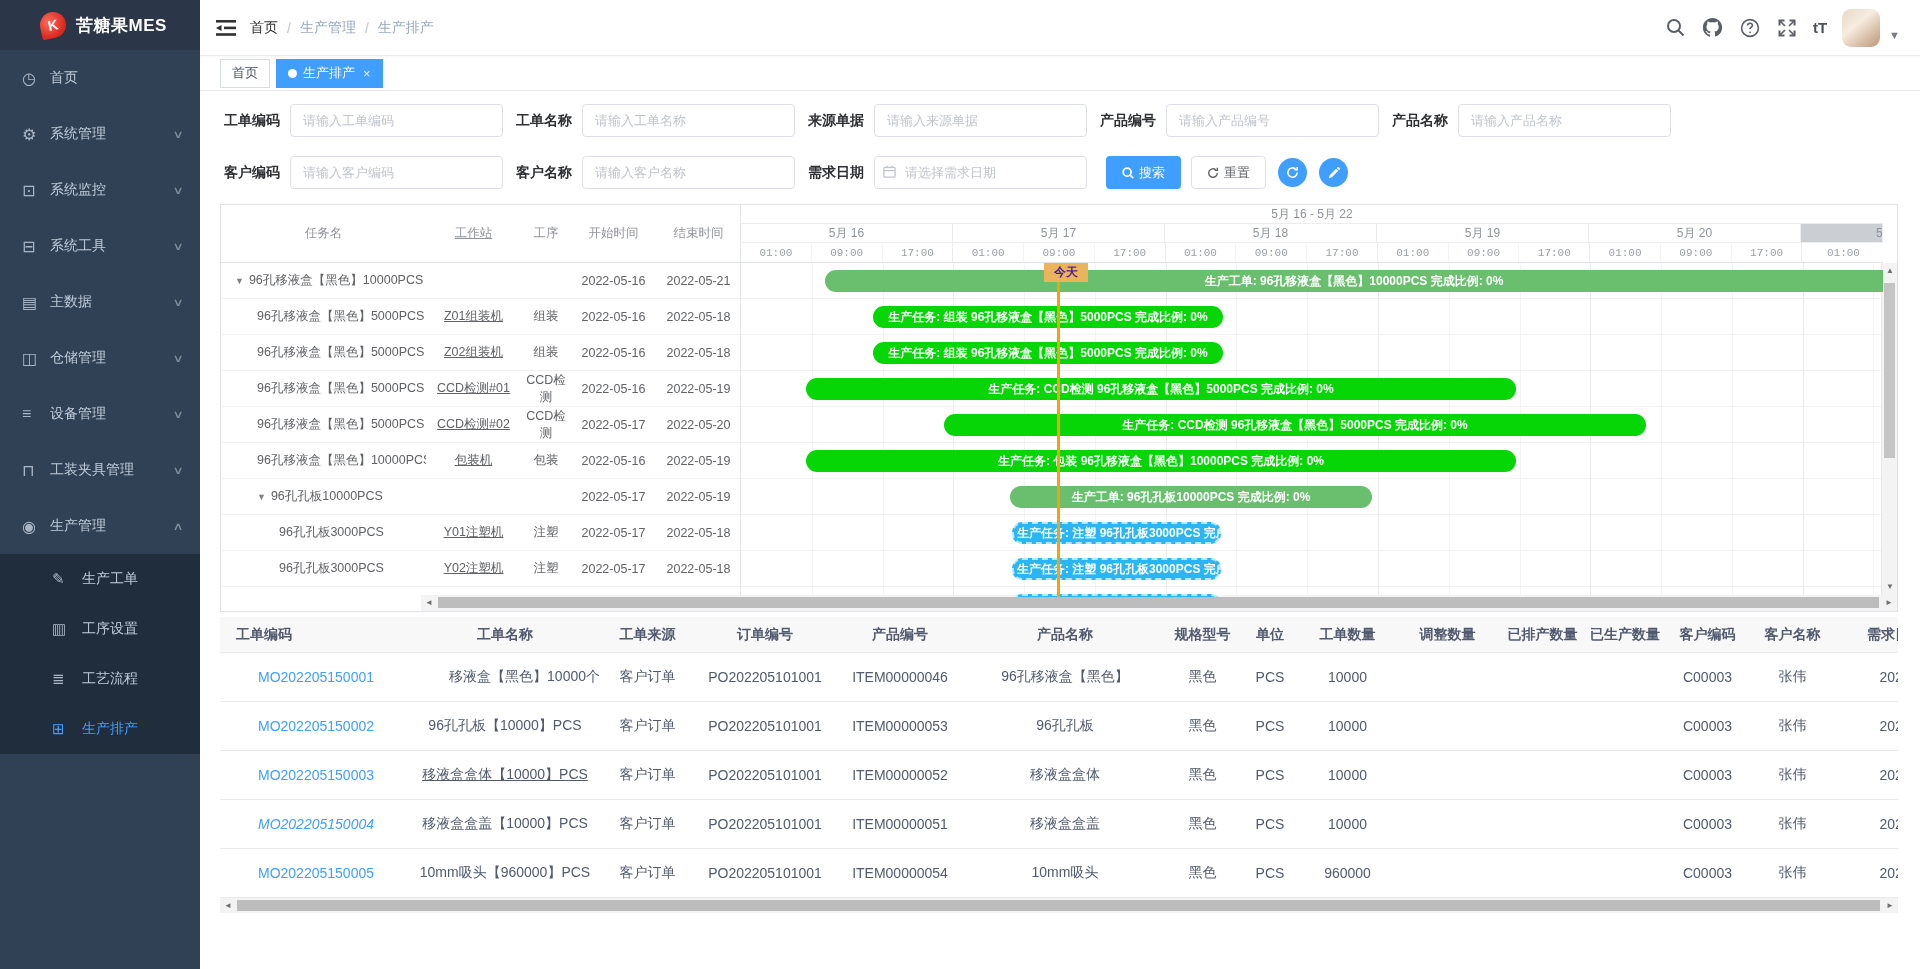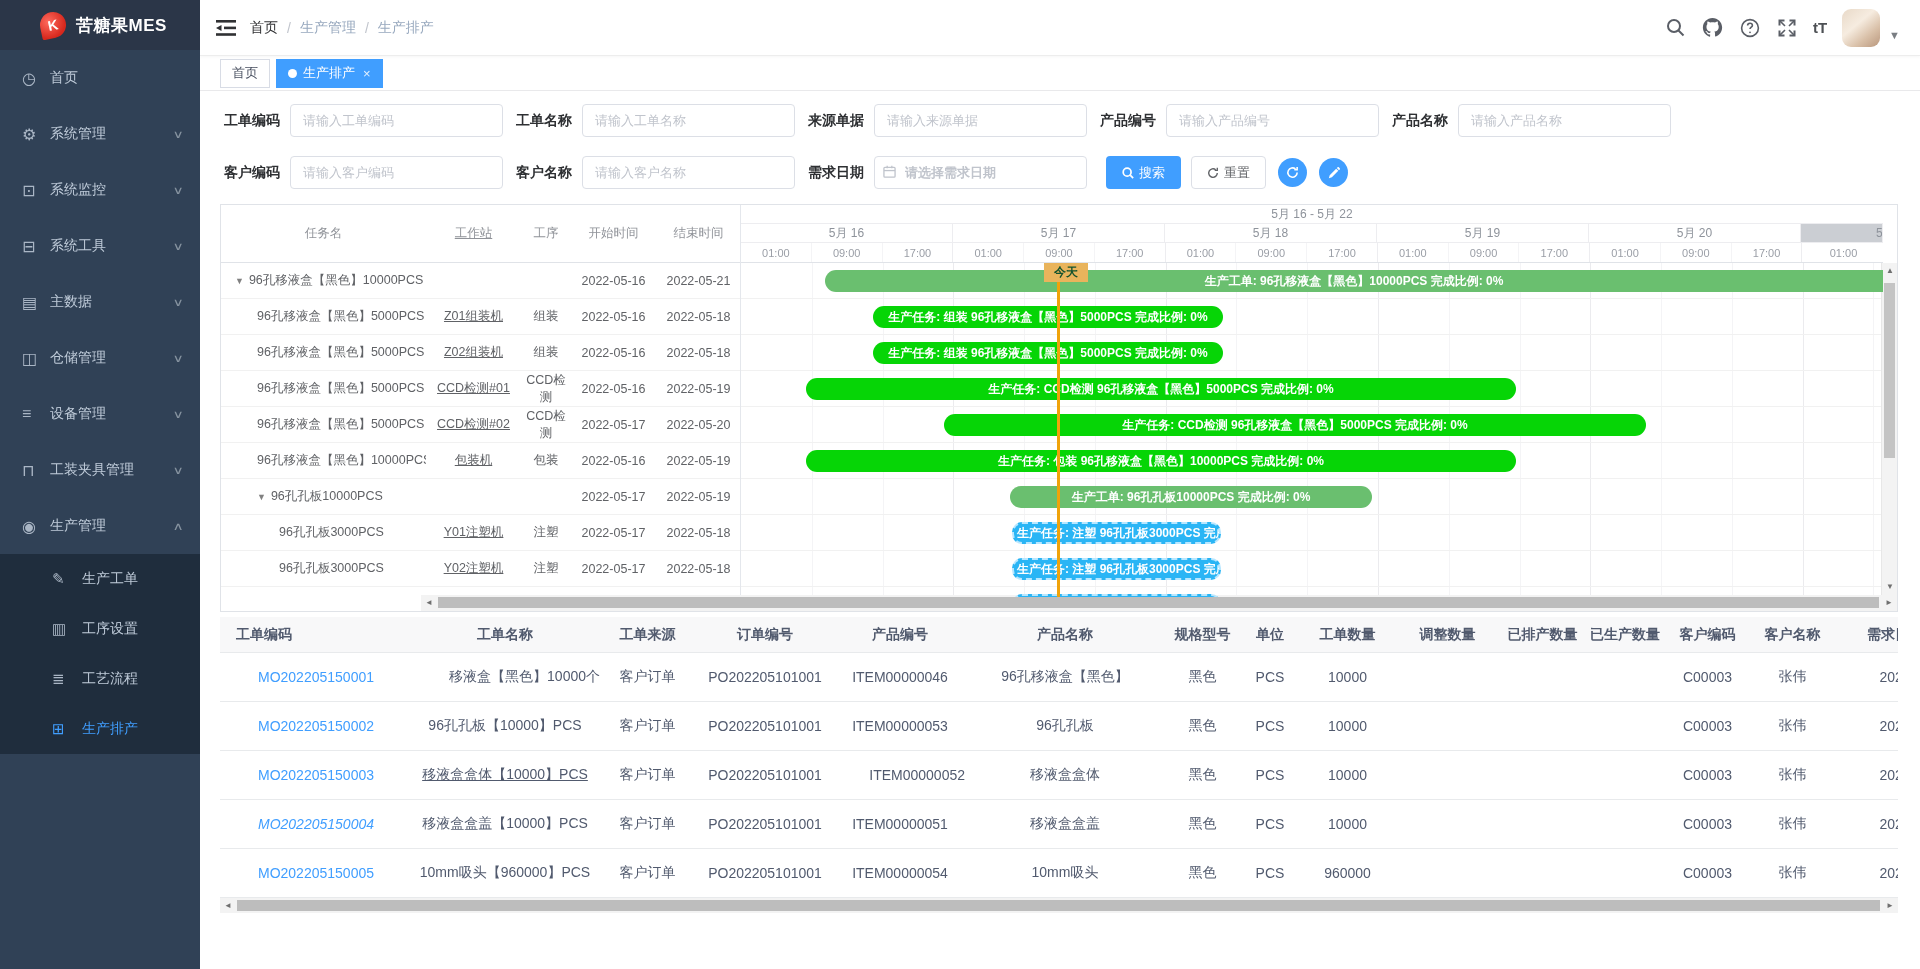--- a/index.html
+++ b/index.html
@@ -48,21 +48,21 @@
   
   .filter { position:absolute; left:24px; top:104px; width:1680px; }
   .frow { display:flex; align-items:center; height:33px; }
   .frow + .frow { margin-top:19px; }
   .fgroup { display:flex; align-items:center; width:292px; flex:none; }
   .flabel { width:66px; font-weight:bold; color:#2e3033; font-size:14px; white-space:nowrap; flex:none; }
   .fctl { position:relative; width:213px; height:33px; flex:none; }
   .finput { width:100%; height:100%; border:1px solid #dcdfe6; border-radius:4px; padding:0 12px; font-size:13px;
     color:#606266; outline:none; font-family:inherit; }
   .finput::placeholder { color:#c0c4cc; }
-  .finput.with-icon { padding-left:30px;font-weight:bold; }
+  .finput.with-icon { padding-left:30px; }
   .fctl .cal { position:absolute; left:9px; top:9px; color:#c0c4cc; }
   .btns { display:flex; align-items:center; margin-left:6px; }
   .btn { height:33px; border-radius:4px; font-size:13px; display:inline-flex; align-items:center; gap:5px; cursor:pointer;
     padding:0 15px; border:1px solid transparent; font-family:inherit; }
   .btn-primary { background:#409eff; color:#fff; }
   .btn-plain { background:#fff; border-color:#dcdfe6; color:#606266; margin-left:10px; }
   .btn-circle { width:29px; height:29px; border-radius:50%; background:#409eff; color:#fff; border:none; margin-left:12px;
     display:inline-flex; align-items:center; justify-content:center; cursor:pointer; }
 
   
@@ -76,35 +76,35 @@
   .g-lrow .gc-name { text-align:left; white-space:nowrap; overflow:hidden; display:flex; align-items:center; }
   .tri { font-size:9px; color:#818181; margin-right:5px; flex:none; }
 
   .g-right { position:absolute; left:520px; top:0; right:0; height:100%; overflow:hidden; }
   .g-range { width:1142px; height:19px; line-height:19px; text-align:center; font-size:12px; color:#8e939b; border-bottom:1px solid #ededf0; }
   .g-days { width:1142px; height:19px; display:flex; border-bottom:1px solid #ededf0; }
   .g-day { width:212px; flex:none; text-align:center; line-height:19px; font-size:12px; color:#8e939b; border-right:1px solid #ededf0; }
   .g-day.muted { width:82px; background:#cbced3; color:#8e939b; overflow:hidden; text-align:left; }
   .g-day.muted span { margin-left:75px; white-space:nowrap; }
   .g-hours { width:1142px; height:20px; display:flex; border-bottom:1px solid #e0e3e8; }
-  .g-hour { width:70.78px; flex:none; text-align:center; line-height:20px; font-size:11px; color:#9a9ea6; border-right:1px solid #f4f4f6; }
+  .g-hour { width:70.78px; flex:none; text-align:center; line-height:20px; font-size:11px; color:#9a9ea6; border-right:1px solid #f4f4f6;font-family:Liberation Mono, monospace; }
   .g-hour.daylast { border-right:1px solid #ededf0; }
   .g-hour.extra { width:82px; border-right:none; }
   .g-body { position:relative; width:1142px; height:334px; overflow:hidden; }
   .vline { position:absolute; top:0; bottom:0; width:1px; background:#f4f4f6; }
   .vline.day { background:#ebebee; }
   .g-track { position:absolute; left:0; width:1142px; height:36px; border-bottom:1px solid #f1f1f1; }
   .bar { position:absolute; height:22px; border-radius:11px; color:#fff; font-weight:bold; font-size:12px; line-height:22px;
     text-align:center; white-space:nowrap; overflow:hidden; cursor:pointer; z-index:2; }
   .bar.order { background:#6abf6f; }
   .bar.task { background:#06d506; }
   .bar.task-selected { background:#2ab5f5; border:2px dashed #b8e7ff; line-height:18px; text-align:left; padding-left:3px; border-radius:10px; }
   .bar.clipr { border-top-right-radius:0; border-bottom-right-radius:0; }
   .today-line { position:absolute; top:0; bottom:0; width:3px; background:#f0a30a; z-index:4; }
-  .today-badge { position:absolute; top:0; width:44px; height:19px; background:#e9b45c; color:#14532d; font-size:12px; font-weight:bold;
+  .today-badge { position:absolute; top:0; width:44px; height:19px; background:#e9b45c; color:#4c1d95; font-size:12px; font-weight:bold;
     text-align:center; line-height:19px; z-index:5; }
 
   
   .sb-v { position:absolute; top:58px; right:0; bottom:16px; width:16px; background:#f3f3f3; border-left:1px solid #e7e7e7; }
   .sb-v .thumb { position:absolute; left:2px; width:11px; top:20px; height:175px; background:#c4c4c4; }
   .sb-h { position:absolute; height:16px; background:#f3f3f3; }
   .sb-h .thumb { position:absolute; top:2px; height:11px; background:#bdbdbd; }
   .sb-arrow { position:absolute; font-size:8px; color:#6f6f6f; width:16px; height:16px; text-align:center; line-height:16px; }
   .g-hs { left:200px; right:16px; bottom:0; }
   .g-hs .thumb { left:17px; right:2px; }
@@ -569,21 +569,21 @@
             <div style="width: 80px;"></div>
             <div style="width: 85px;">C00003</div>
             <div style="width: 85px;">张伟</div>
             <div style="width: 120px;">2022</div>
           </div>
           <div class="dt-row">
             <div class="cfirst" style="width: 190px;"><span class="mo-link">MO202205150003</span></div>
             <div style="width: 190px; text-decoration: underline;">移液盒盒体【10000】PCS</div>
             <div style="width: 95px;">客户订单</div>
             <div style="width: 140px;">PO202205101001</div>
-            <div style="width: 130px; text-align: right;">ITEM00000052</div>
+            <div style="width: 130px;">ITEM00000052</div>
             <div style="width: 200px;">移液盒盒体</div>
             <div style="width: 75px;">黑色</div>
             <div style="width: 60px;">PCS</div>
             <div style="width: 95px;">10000</div>
             <div style="width: 105px;"></div>
             <div style="width: 85px;"></div>
             <div style="width: 80px;"></div>
             <div style="width: 85px;">C00003</div>
             <div style="width: 85px;">张伟</div>
             <div style="width: 120px;">2022</div>

